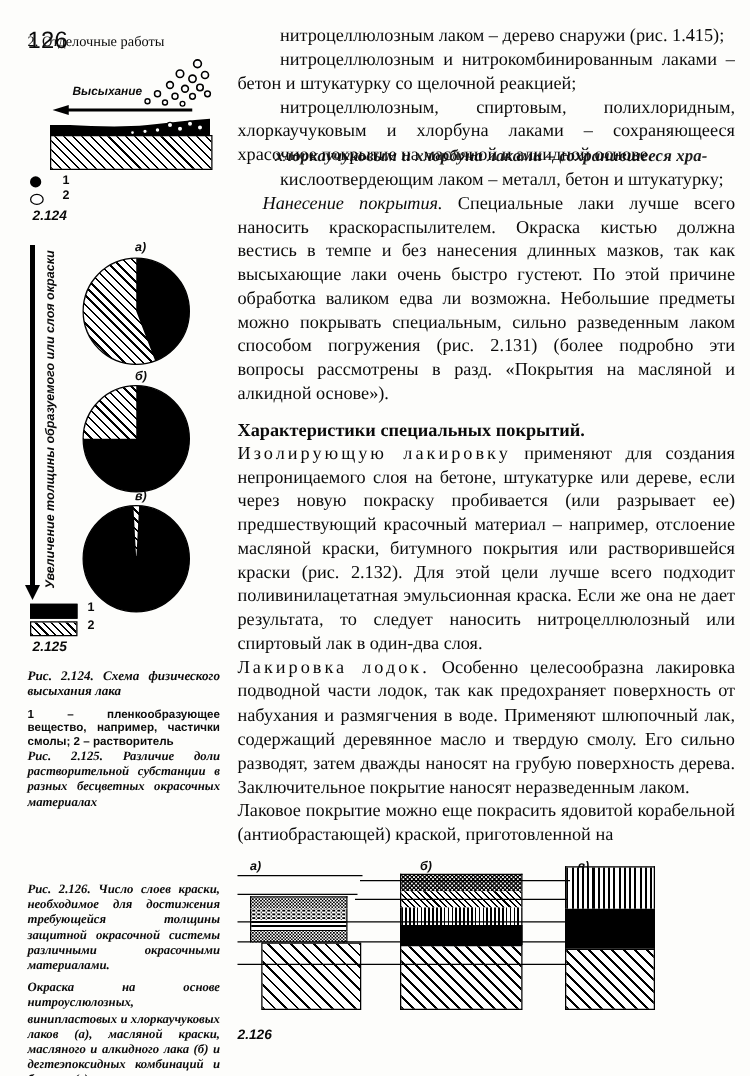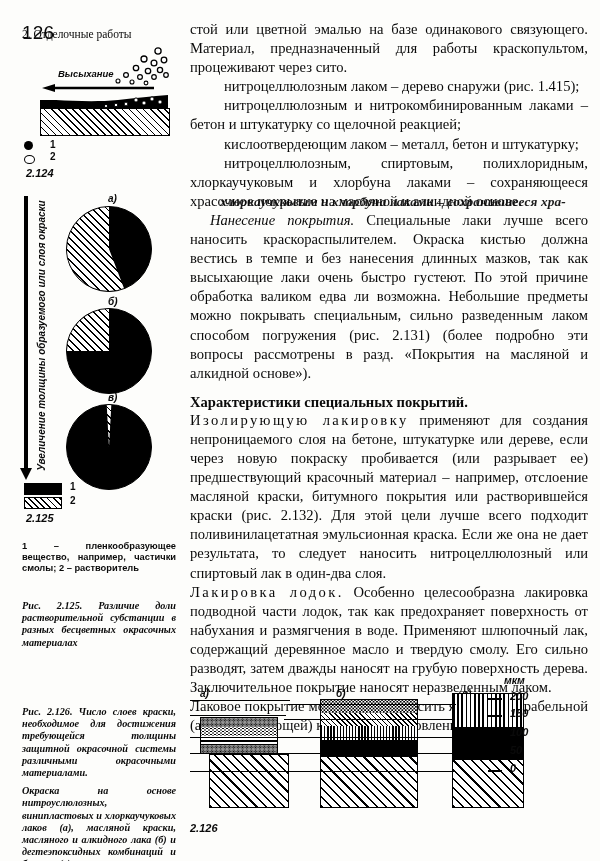--- a/index.html
+++ b/index.html
@@ -211,46 +211,46 @@
         <span class="num">1</span>
       </div>
       <div class="row">
         <span class="swHatch"></span>
         <span class="num">2</span>
       </div>
     </div>
     <div class="fignum n125">2.125</div>
 
     <div class="cap" style="top:536px">
+      <div class="capTitle">Рис. 2.124. Схема физического высыхания лака</div>
       <div class="capBody" style="margin-top:5px">1 – пленкообразующее вещество, например, частички смолы; 2 – растворитель</div>
     </div>
 
     <div class="cap" style="top:600px">
       <div class="capBodyI">Рис. 2.125. Различие доли растворительной субстанции в разных бесцветных окрасочных материалах</div>
     </div>
 
     <div class="cap" style="top:706px">
       <div class="capBodyI">Рис. 2.126. Число слоев краски, необходимое для достижения требующейся толщины защитной окрасочной системы различными окрасочными материалами.</div>
       <div class="capBodyI" style="margin-top:6px">Окраска на основе нитроуслюлозных, винипластовых и хлоркаучуковых лаков (а), масляной краски, масляного и алкидного лака (б) и дегтеэпоксидных комбинаций и битума (в)</div>
     </div>
   </div>
 
   <div class="maincol" style="top:20px">
-    <p class="para">стой или цветной эмалью на базе одинакового связующего. Материал, предназначенный для работы краскопультом, процеживают через сито.</p>
 
 
     <p class="para ind" style="text-indent:34px">нитроцеллюлозным лаком – дерево снаружи (рис. 1.415);</p>
     <p class="para ind" style="text-indent:34px">нитроцеллюлозным и нитрокомбинированным лаками – бетон и штукатурку со щелочной реакцией;</p>
-    <p class="para ind" style="text-indent:34px">кислоотвердеющим лаком – металл, бетон и штукатурку;</p>
-
     <p class="para ind" style="text-indent:34px;position:relative">
       <span>нитроцеллюлозным, спиртовым, полихлоридным, хлоркаучуковым и хлорбуна лаками – сохраняющееся храсочное покрытие на масляной и алкидной основе.</span>
       <span class="ghost" style="position:absolute;left:-4px;top:38px;width:400px;font-size:13.4px;
             letter-spacing:.1px;opacity:.92;white-space:nowrap">хлоркаучуковым и хлорбуна лаками – сохранившееся хра-</span>
     </p>
+
+    <p class="para ind" style="text-indent:34px">кислоотвердеющим лаком – металл, бетон и штукатурку;</p>
 
     <p class="para ind"><span class="it">Нанесение покрытия.</span><span> Специальные лаки лучше всего наносить краскораспылителем. Окраска кистью должна вестись в темпе и без нанесения длинных мазков, так как высыхающие лаки очень быстро густеют. По этой причине обработка валиком едва ли возможна. Небольшие предметы можно покрывать специальным, сильно разведенным лаком способом погружения (рис. 2.131) (более подробно эти вопросы рассмотрены в разд. «Покрытия на масляной и алкидной основе»).</span></p>
 
     <p class="h3" style="margin-top:11px">Характеристики специальных покрытий.</p>
 
     <p class="para"><span class="sp">Изолирующую лакировку</span><span> применяют для создания непроницаемого слоя на бетоне, штукатурке или дереве, если через новую покраску пробивается (или разрывает ее) предшествующий красочный материал – например, отслоение масляной краски, битумного покрытия или растворившейся краски (рис. 2.132). Для этой цели лучше всего подходит поливинилацетатная эмульсионная краска. Если же она не дает результата, то следует наносить нитроцеллюлозный или спиртовый лак в один-два слоя.</span></p>
 
     <p class="para"><span class="sp">Лакировка лодок.</span><span> Особенно целесообразна лакировка подводной части лодок, так как предохраняет поверхность от набухания и размягчения в воде. Применяют шлюпочный лак, содержащий деревянное масло и твердую смолу. Его сильно разводят, затем дважды наносят на грубую поверхность дерева. Заключительное покрытие наносят неразведенным лаком.</span></p>
 
     <p class="para">Лаковое покрытие можно еще покрасить ядовитой корабельной (антиобрастающей) краской, приготовленной на</p>
@@ -287,30 +287,17 @@
     <div class="lead" style="left:98px; bottom:133px;width:168px"></div>
     <div class="lead" style="left:0px;  bottom:122px;width:96px"></div>
     <div class="lead" style="left:94px; bottom:118px;width:170px"></div>
     <div class="lead" style="left:0px;  bottom:100px;width:86px"></div>
     <div class="lead" style="left:84px; bottom:100px;width:182px"></div>
     <div class="lead" style="left:0px;  bottom:84px; width:86px"></div>
     <div class="lead" style="left:84px; bottom:84px; width:182px"></div>
     <div class="lead" style="left:0px;  bottom:66px; width:86px"></div>
     <div class="lead" style="left:84px; bottom:66px; width:182px"></div>
 
-    <div class="axis">
-      <div class="mkm">мкм</div>
-      <div class="tick" style="top:8px"></div>
-      <div class="tlab" style="top:8px">200</div>
-      <div class="tick" style="top:25px"></div>
-      <div class="tlab" style="top:25px">150</div>
-      <div class="tick" style="top:44px"></div>
-      <div class="tlab" style="top:44px">100</div>
-      <div class="tick" style="top:62px"></div>
-      <div class="tlab" style="top:62px">50</div>
-      <div class="tick" style="top:80px"></div>
-      <div class="tlab" style="top:80px">0</div>
-    </div>
 
     <div class="fignum n126">2.126</div>
   </div>
 
 </div>
 
 </body></html>

